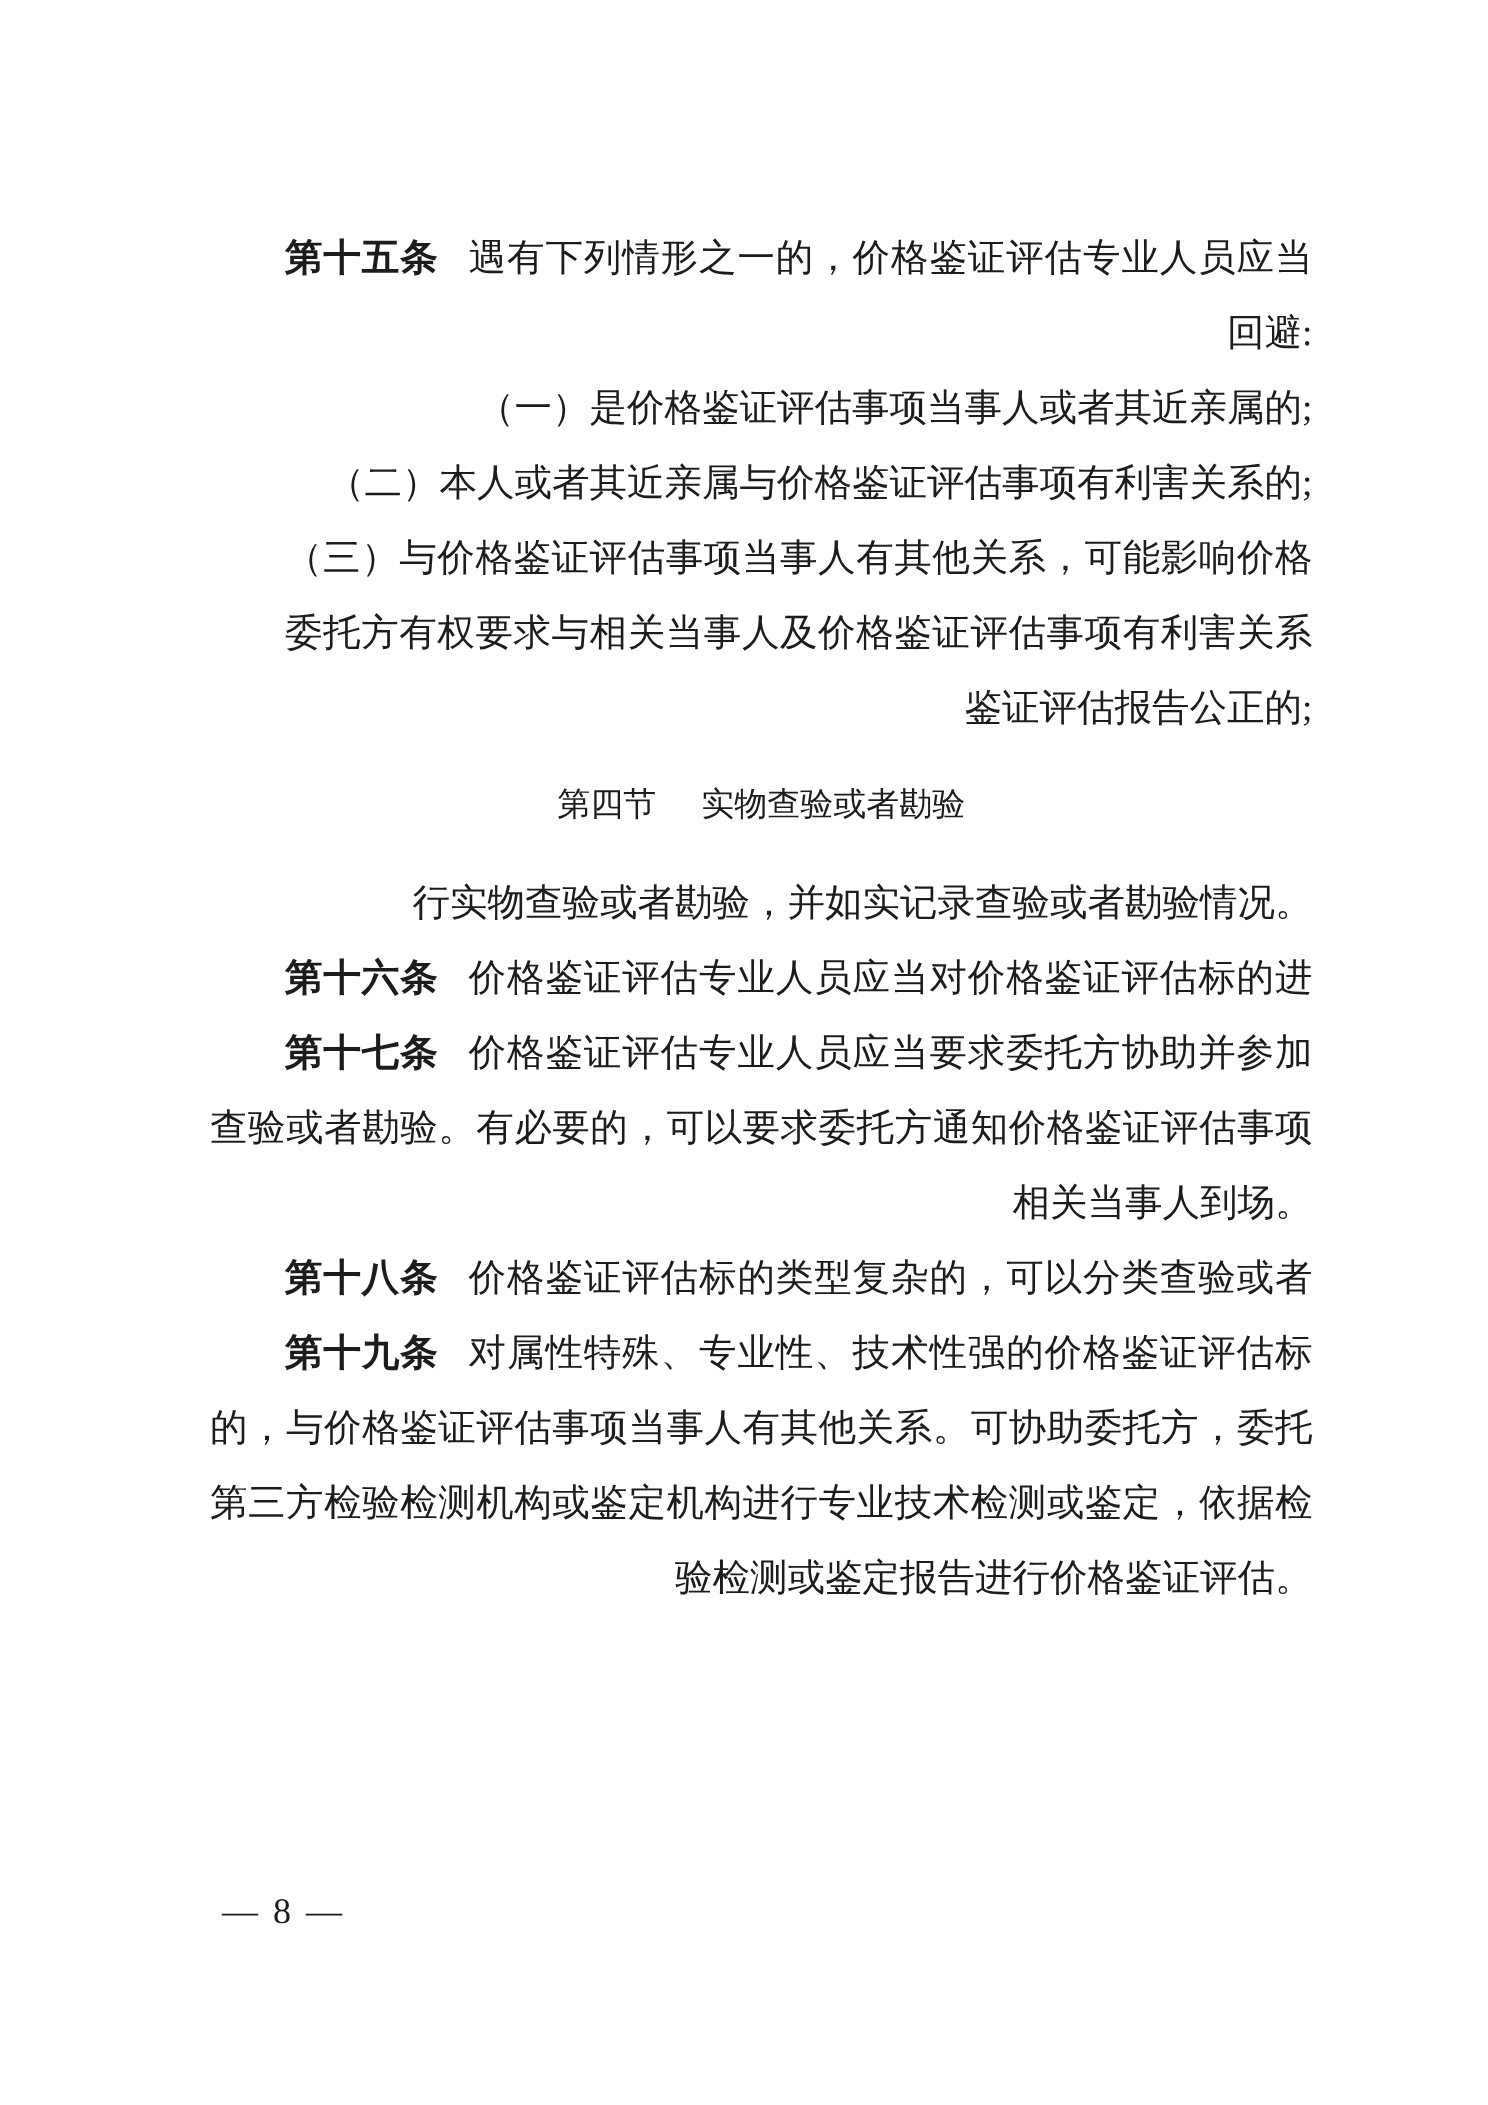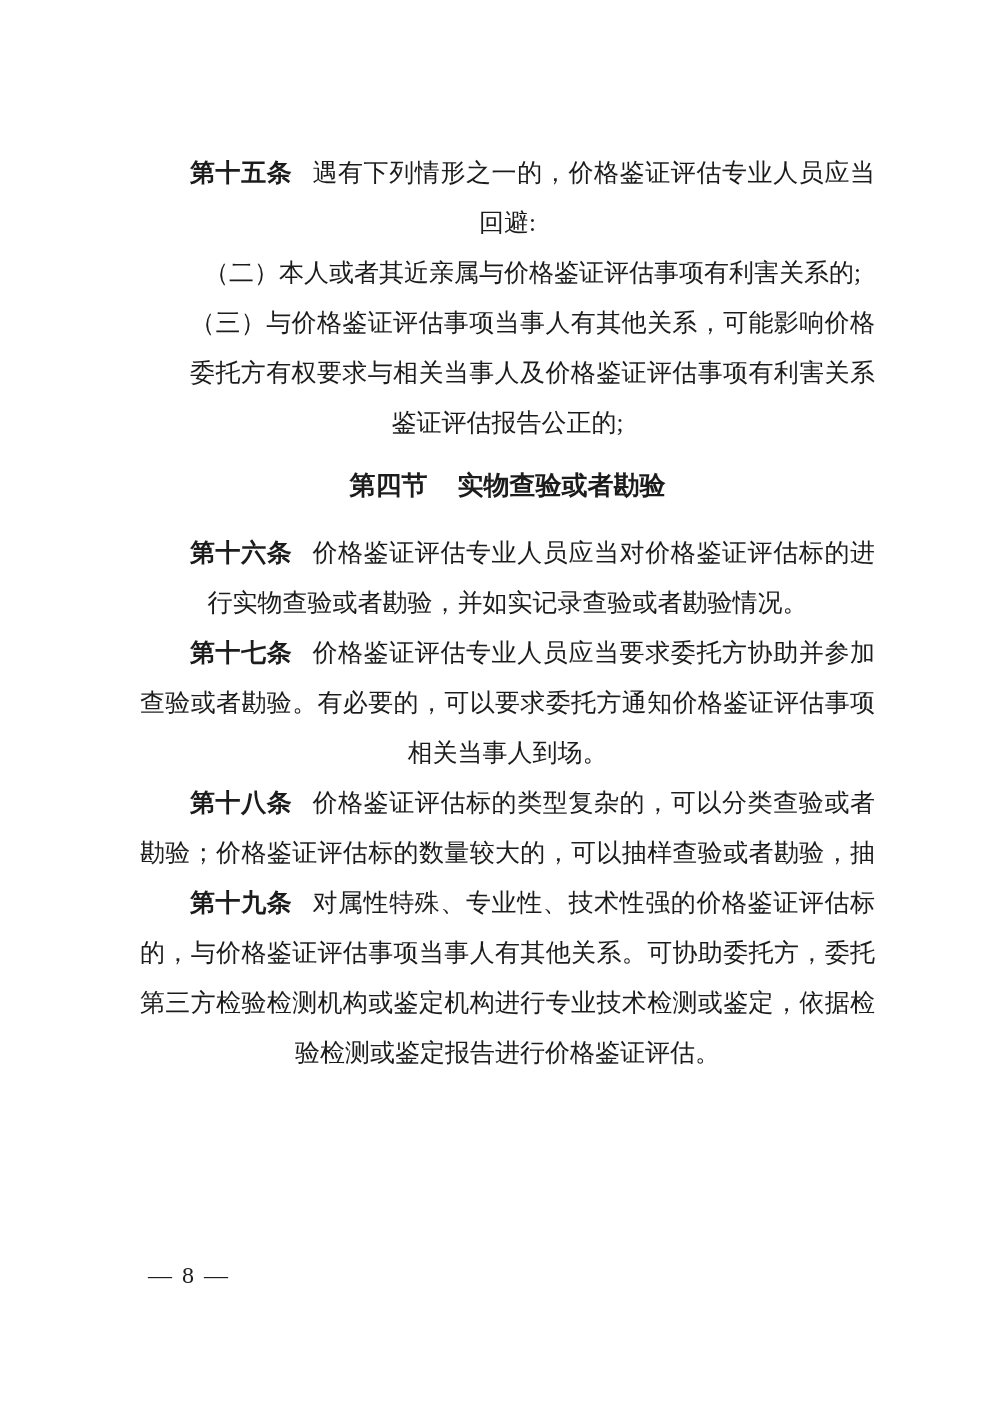--- a/index.html
+++ b/index.html
@@ -15,35 +15,35 @@
   }
   .content {
     position: absolute;
     left: 140px;
     top: 148px;
     width: 735px;
   }
   .ln {
     font-size: 25px;
     line-height: 50px;
-    text-align: center;
+    text-align: right;
   }
   .full {
     text-align: justify;
     text-align-last: justify;
   }
   .indent { text-indent: 50px; }
   .art-label {
     font-weight: bold;
     margin-right: 20px;
   }
   .section-heading {
     text-align: center;
-    font-weight: bold;
-    font-size: 26px;
+    font-weight: normal;
+    font-size: 22px;
     line-height: 50px;
     margin-top: 13px;
     margin-bottom: 17px;
   }
   .sec-label { margin-right: 30px; }
   .footer {
     position: absolute;
     left: 148px;
     top: 1260px;
     font-size: 24px;
@@ -53,36 +53,36 @@
   }
 </style>
 </head>
 <body>
 
 <div class="page">
   <div class="content">
 
     <div class="ln full indent"><span class="art-label">第十五条</span><span>遇有下列情形之一的，价格鉴证评估专业人员应当</span></div>
     <div class="ln">回避:</div>
+    <div class="ln indent">（一）是价格鉴证评估事项当事人或者其近亲属的;</div>
     <div class="ln indent">（二）本人或者其近亲属与价格鉴证评估事项有利害关系的;</div>
     <div class="ln full indent">（三）与价格鉴证评估事项当事人有其他关系，可能影响价格</div>
     <div class="ln full indent">委托方有权要求与相关当事人及价格鉴证评估事项有利害关系</div>
     <div class="ln">鉴证评估报告公正的;</div>
 
     <div class="section-heading"><span class="sec-label">第四节</span><span>实物查验或者勘验</span></div>
 
+    <div class="ln">行实物查验或者勘验，并如实记录查验或者勘验情况。</div>
     <div class="ln full indent"><span class="art-label">第十六条</span><span>价格鉴证评估专业人员应当对价格鉴证评估标的进</span></div>
-    <div class="ln">行实物查验或者勘验，并如实记录查验或者勘验情况。</div>
 
     <div class="ln full indent"><span class="art-label">第十七条</span><span>价格鉴证评估专业人员应当要求委托方协助并参加</span></div>
     <div class="ln full">查验或者勘验。有必要的，可以要求委托方通知价格鉴证评估事项</div>
     <div class="ln">相关当事人到场。</div>
 
     <div class="ln full indent"><span class="art-label">第十八条</span><span>价格鉴证评估标的类型复杂的，可以分类查验或者</span></div>
-    <div class="ln full">勘验；价格鉴证评估标的数量较大的，可以抽样查验或者勘验，抽</div>
 
     <div class="ln full indent"><span class="art-label">第十九条</span><span>对属性特殊、专业性、技术性强的价格鉴证评估标</span></div>
     <div class="ln full">的，与价格鉴证评估事项当事人有其他关系。可协助委托方，委托</div>
     <div class="ln full">第三方检验检测机构或鉴定机构进行专业技术检测或鉴定，依据检</div>
     <div class="ln">验检测或鉴定报告进行价格鉴证评估。</div>
 
   </div>
 
   <div class="footer">— 8 —</div>
 </div>

